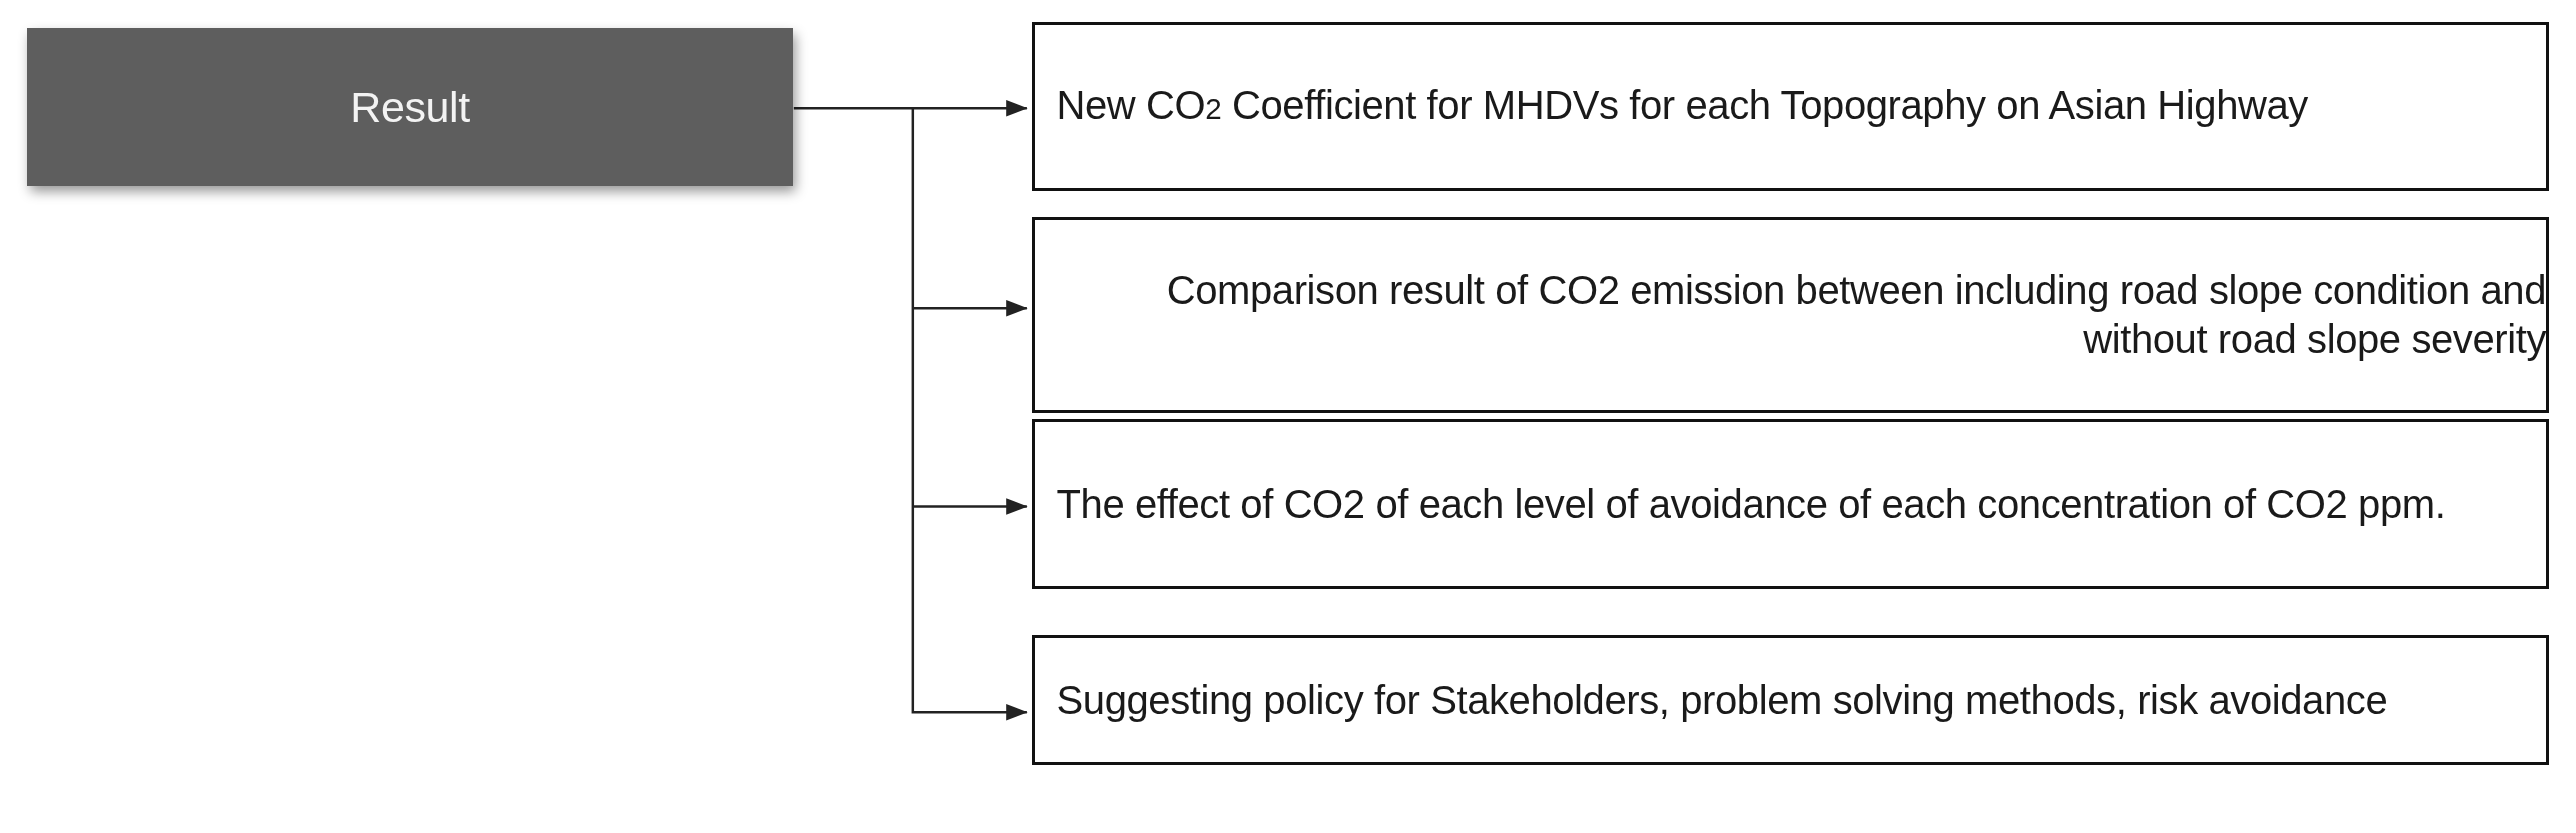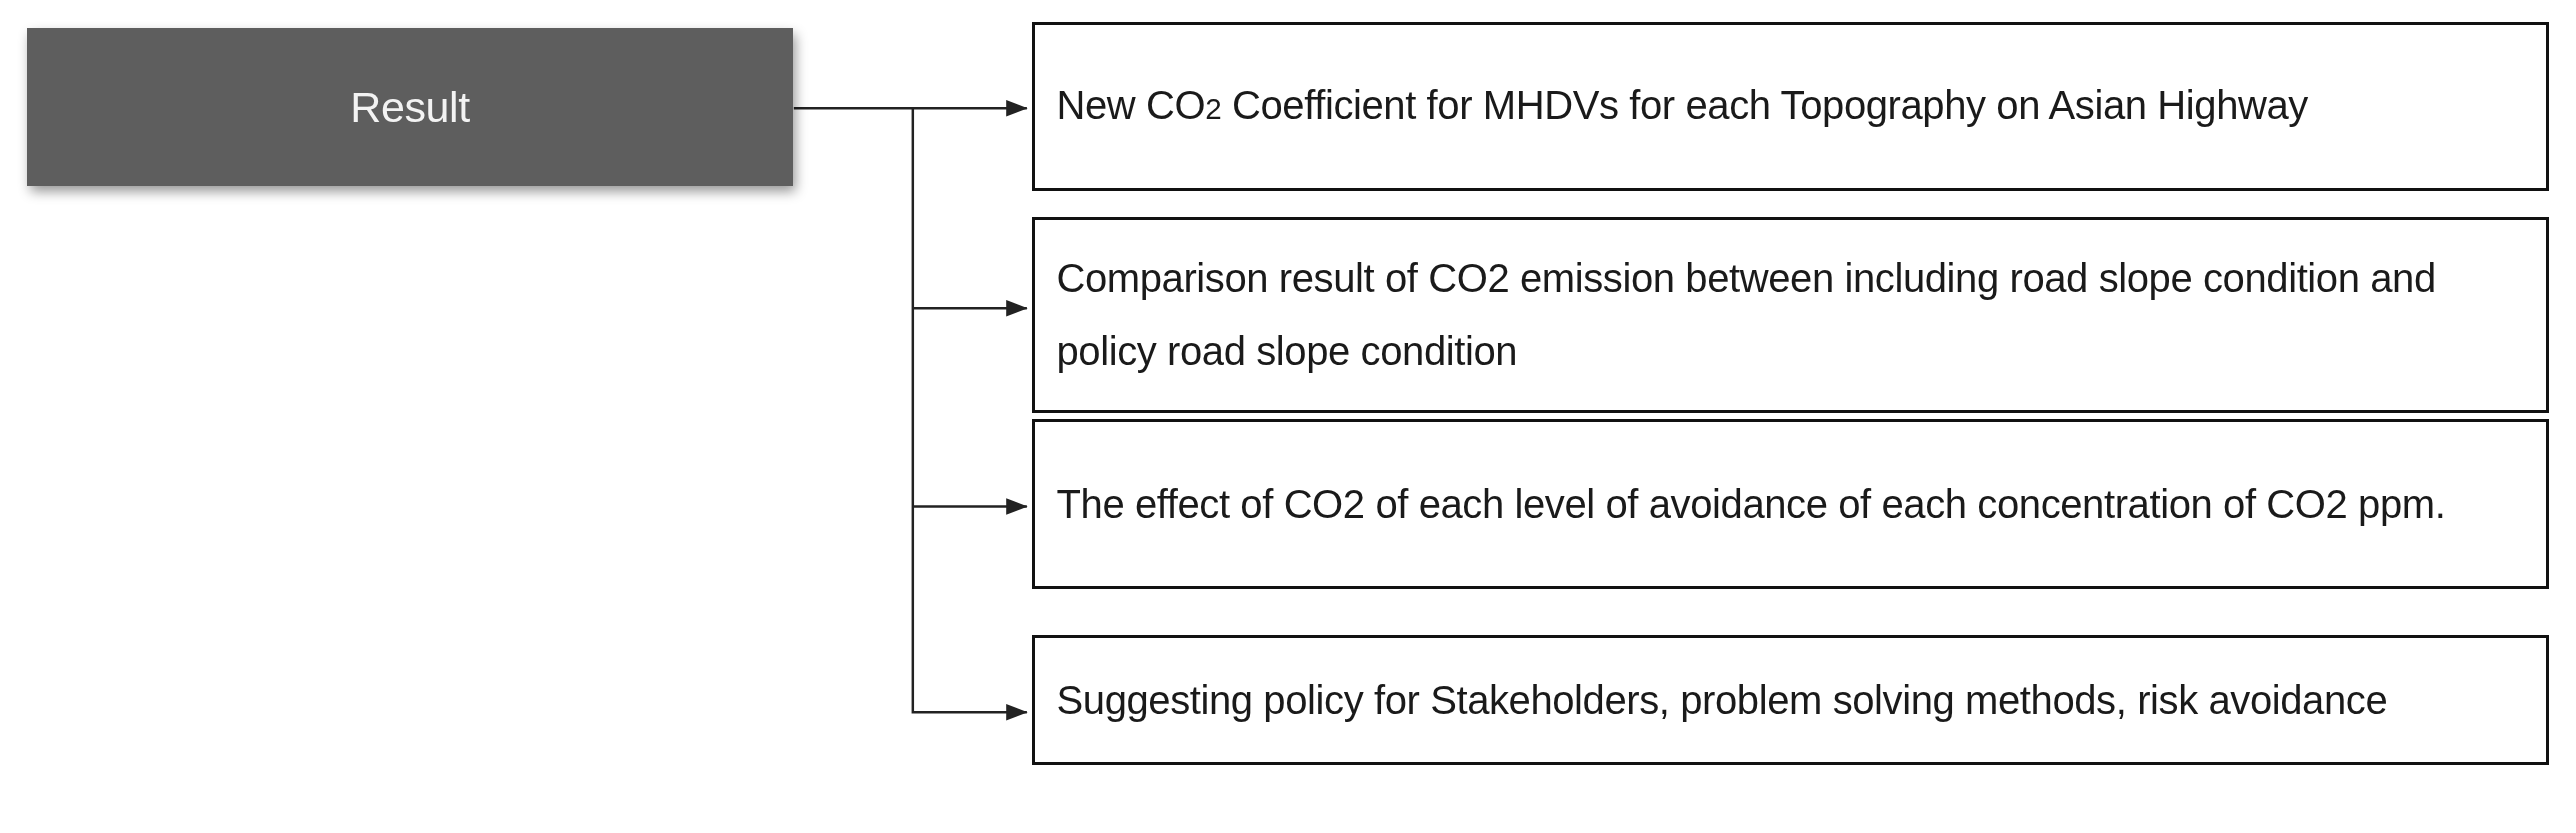--- a/index.html
+++ b/index.html
@@ -56,28 +56,28 @@
     width: 1517px;
     background: var(--box-fill);
     border: 3.3px solid var(--box-border);
     display: flex;
     flex-direction: column;
     justify-content: center;
     padding-left: 21.5px;
     z-index: 2;
   }
   .box-1 { top: 22px;  height: 169px; }
-  .box-2 { top: 217px; height: 196px; }
+  .box-2 { top: 217px; height: 196px; text-align: right; }
   .box-3 { top: 419px; height: 170px; }
   .box-4 { top: 635px; height: 130px; }
   .box-line {
     color: var(--box-text);
     font-size: 40px;
     letter-spacing: -0.4px;
-    line-height: 73px;
+    line-height: 49px;
     white-space: nowrap;
   }
   .sub2 { font-size: 0.74em; }
 </style>
 </head>
 <body>
 
 <div class="canvas">
 
   <svg class="connector-svg" viewBox="0 0 3116 1008" xmlns="http://www.w3.org/2000/svg" aria-hidden="true">
@@ -97,21 +97,21 @@
   </div>
 
   <div class="item-box box-1">
     <div class="box-line">
       <span>New CO</span><span class="sub2">2</span><span> Coefficient for MHDVs for each Topography on Asian Highway</span>
     </div>
   </div>
 
   <div class="item-box box-2">
     <div class="box-line">Comparison result of CO2 emission between including road slope condition and</div>
-    <div class="box-line">policy road slope condition</div>
+    <div class="box-line">without road slope severity</div>
   </div>
 
   <div class="item-box box-3">
     <div class="box-line">The effect of CO2 of each level of avoidance of each concentration of CO2 ppm.</div>
   </div>
 
   <div class="item-box box-4">
     <div class="box-line">Suggesting policy for Stakeholders, problem solving methods, risk avoidance</div>
   </div>
 

